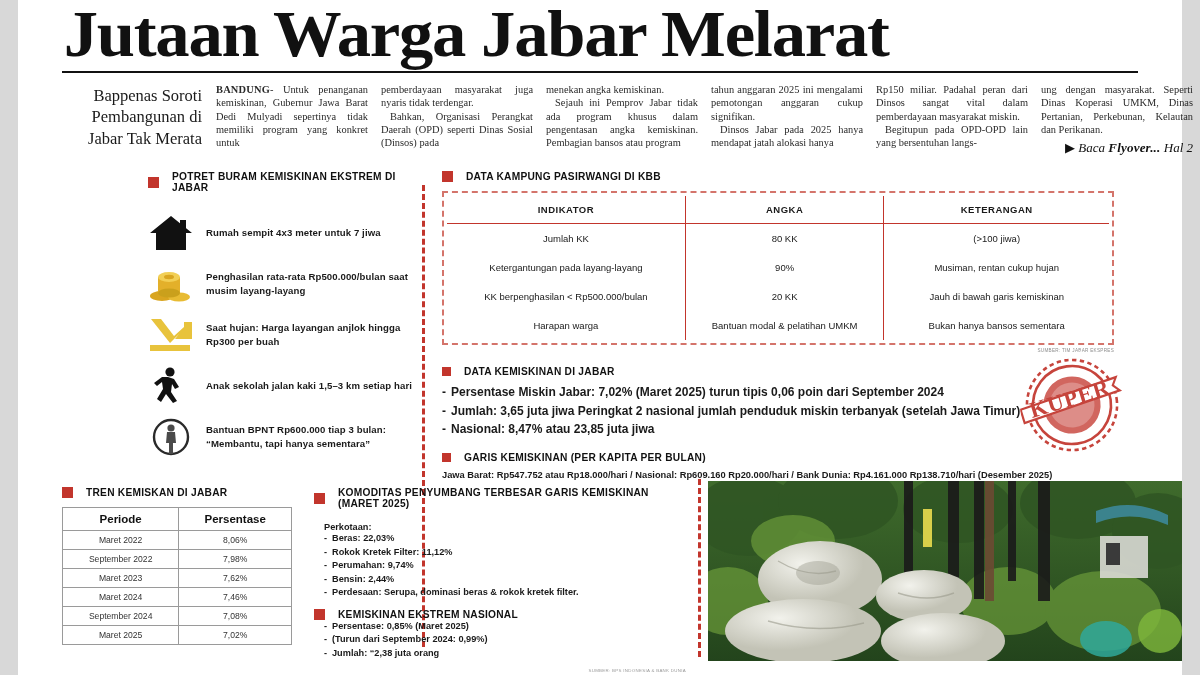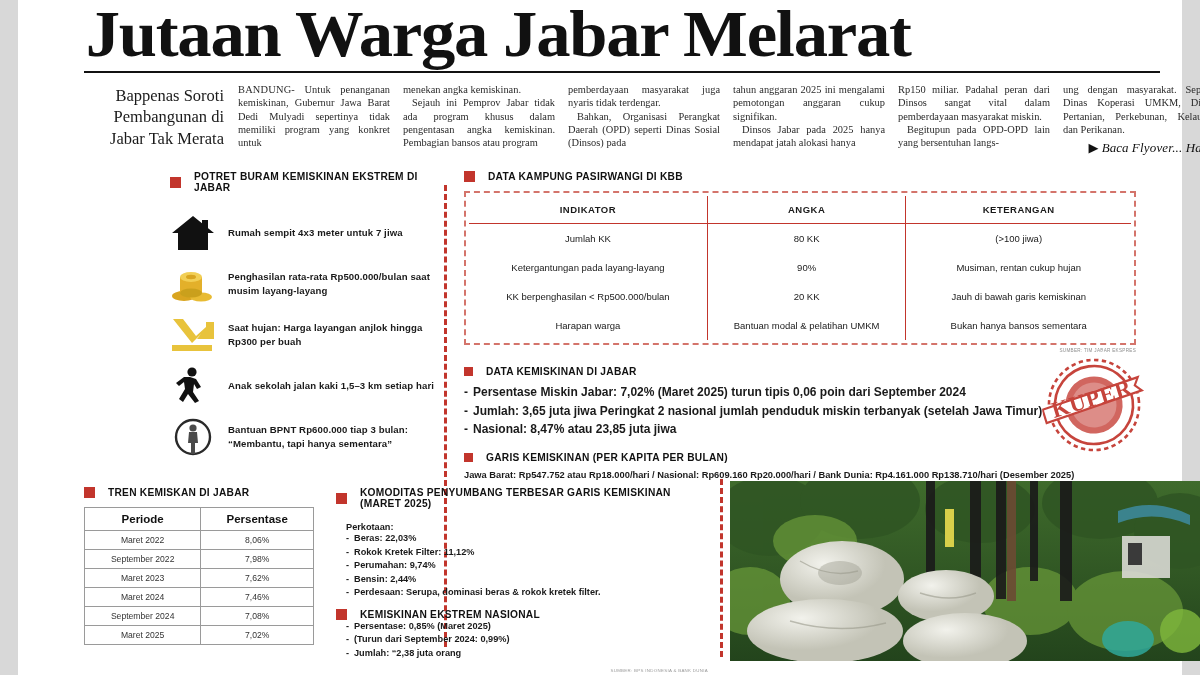--- a/index.html
+++ b/index.html
@@ -8,21 +8,20 @@
     font-family: "Liberation Sans", sans-serif;
     background: #d8d8d8;
     overflow: hidden;
   }
   .page {
     position: relative;
     width: 1200px; height: 675px;
     background: #ffffff;
     border-left: 18px solid #d8d8d8;
     border-right: 18px solid #d8d8d8;
-    padding-left: 22px;
   }
   .inner { position: relative; width: 1164px; height: 675px; }
 
   
   .headline {
     font-family: "Liberation Serif", serif;
     font-weight: 700;
     font-size: 66px;
     line-height: 0.92;
     letter-spacing: -1.2px;
@@ -56,21 +55,21 @@
   .col {
     width: 152px; flex: 0 0 152px;
     font-family: "Liberation Serif", serif;
     font-size: 10.4px;
     line-height: 1.29;
     text-align: justify;
     color: #2a2a2a;
   }
   .col p { text-indent: 9px; }
   .col p.first { text-indent: 0; }
-  .col b { font-weight: 400; letter-spacing: .2px; }
+  .col b { font-weight: 700; letter-spacing: .2px; }
   .jump {
     text-align: right; font-style: italic; font-size: 13px;
     margin-top: 4px; color: #111; font-family: "Liberation Serif", serif;
   }
   .jump .tri { font-style: normal; }
   .jump b { font-style: italic; }
 
   
   .sec-head {
     display: flex; align-items: center; gap: 13px;
@@ -200,27 +199,27 @@
 
   <div class="lead">
     <div class="deck">Bappenas Soroti Pembangunan di Jabar Tak Merata</div>
     <div class="cols">
 
       <div class="col">
         <p class="first"><b>BANDUNG</b><span>- Untuk penanganan kemiskinan, Gubernur Jawa Barat Dedi Mulyadi sepertinya tidak memiliki program yang konkret untuk</span></p>
       </div>
 
       <div class="col">
+        <p class="first">pemberdayaan masyarakat juga nyaris tidak terdengar.</p>
+        <p>Bahkan, Organisasi Perangkat Daerah (OPD) seperti Dinas Sosial (Dinsos) pada</p>
+      </div>
+
+      <div class="col">
         <p class="first">menekan angka kemiskinan.</p>
         <p>Sejauh ini Pemprov Jabar tidak ada program khusus dalam pengentasan angka kemiskinan. Pembagian bansos atau program</p>
-      </div>
-
-      <div class="col">
-        <p class="first">pemberdayaan masyarakat juga nyaris tidak terdengar.</p>
-        <p>Bahkan, Organisasi Perangkat Daerah (OPD) seperti Dinas Sosial (Dinsos) pada</p>
       </div>
 
       <div class="col">
         <p class="first">tahun anggaran 2025 ini mengalami pemotongan anggaran cukup signifikan.</p>
         <p>Dinsos Jabar pada 2025 hanya mendapat jatah alokasi hanya</p>
       </div>
 
       <div class="col">
         <p class="first">Rp150 miliar. Padahal peran dari Dinsos sangat vital dalam pemberdayaan masyarakat miskin.</p>
         <p>Begitupun pada OPD-OPD lain yang bersentuhan langs-</p>

